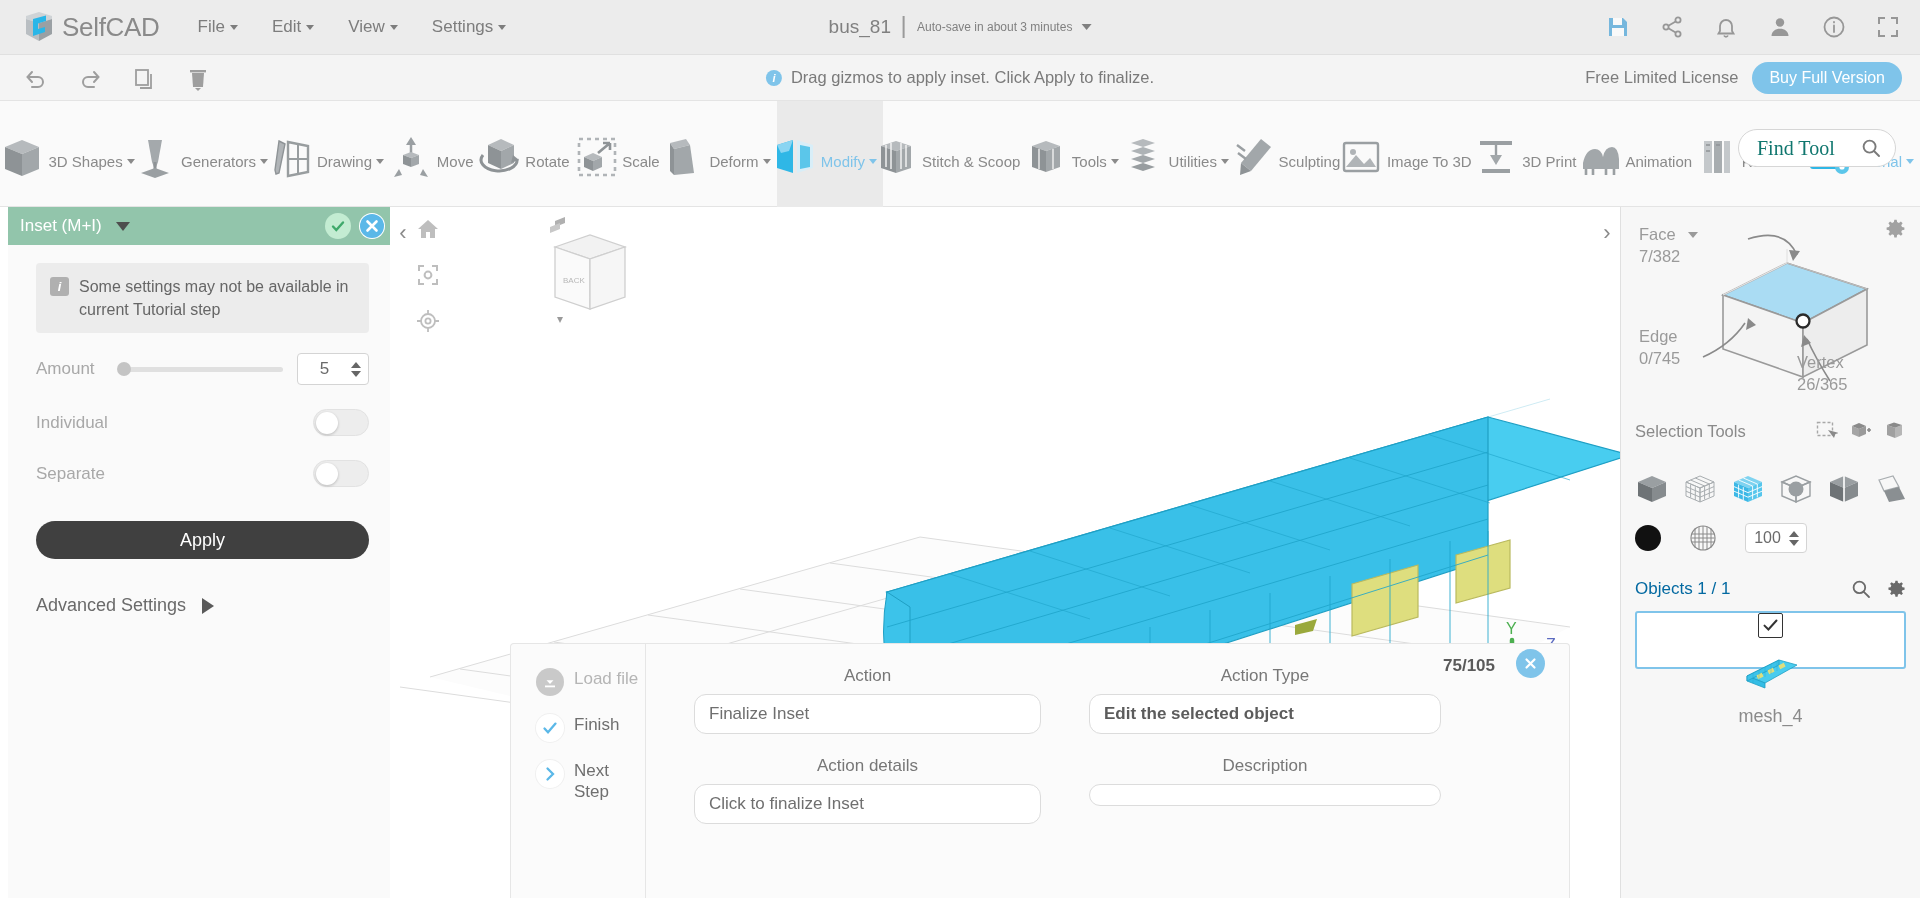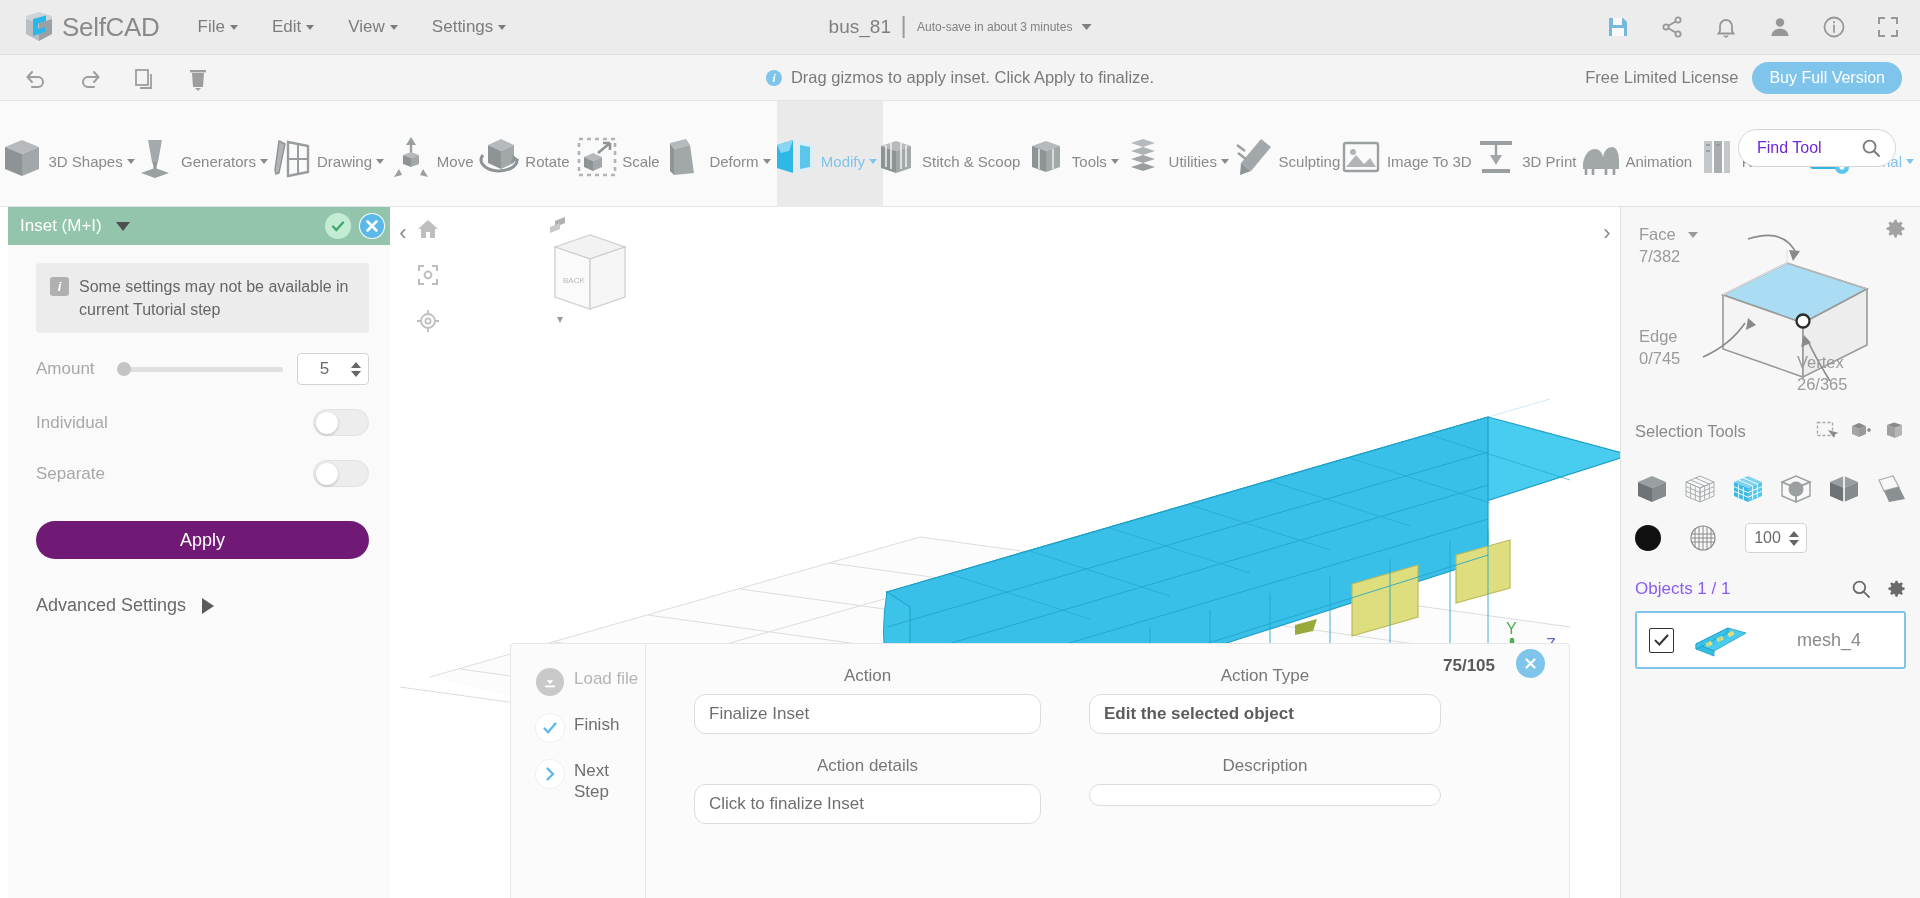--- a/index.html
+++ b/index.html
@@ -96,21 +96,21 @@
     width: 0; height: 0; border-left: 4px solid transparent;
     border-right: 4px solid transparent; border-top: 5px solid #8a8a8a;
   }
   .rb-item.highlight .rb-caret { border-top-color: #7fc4ea; }
   .findtool {
     position: absolute; right: 24px; top: 28px;
     width: 158px; height: 38px; border: 1px solid #d6d6d6; border-radius: 19px;
     background: #fff; display: flex; align-items: center;
     justify-content: space-between; padding: 0 14px 0 18px; cursor: pointer;
   }
-  .findtool span { font-size: 16px; color: #6d28d9; }
+  .findtool span { font-size: 20px; color: #0f766e; font-family: Liberation Serif, serif; }
 
   
   .leftpanel {
     position: absolute; top: 207px; left: 8px; width: 390px; height: 691px;
     background: #fafafa; border-right: 1px solid #e0e0e0;
   }
   .lp-header {
     height: 38px; background: #92c5ab; display: flex; align-items: center;
     padding: 0 12px; justify-content: space-between;
   }
@@ -162,21 +162,21 @@
     border-right: 5px solid transparent; border-top: 6px solid #666; }
   .toggle {
     width: 56px; height: 27px; border-radius: 14px; background: #ededed;
     border: 1px solid #e2e2e2; position: relative; cursor: pointer;
   }
   .toggle-knob {
     position: absolute; left: 2px; top: 1.5px; width: 22px; height: 22px;
     border-radius: 50%; background: #fff; box-shadow: 0 1px 3px rgba(0,0,0,.22);
   }
   .apply-btn {
-    width: 100%; height: 38px; background: #701a75; color: #fff;
+    width: 100%; height: 38px; background: #404040; color: #fff;
     border: none; border-radius: 19px; font-size: 18px; cursor: pointer;
     margin-top: 10px;
   }
   .adv-settings {
     display: flex; align-items: center; gap: 16px; margin: 36px 0 0 28px;
     cursor: pointer;
   }
   .adv-txt { font-size: 18px; color: #6a6a6a; }
   .adv-caret {
     width: 0; height: 0; border-top: 8px solid transparent;
@@ -268,26 +268,27 @@
   .seltools-lbl { font-size: 16.5px; color: #8a8a8a; }
   .seltools-right { display: flex; gap: 12px; align-items: center; }
   .seltool-row { display: flex; align-items: center; gap: 14px; margin-bottom: 18px; }
   .seltool-ic { cursor: pointer; }
   .brush-row { display: flex; align-items: center; gap: 28px; margin-bottom: 22px; }
   .brush-dot { width: 26px; height: 26px; border-radius: 50%; background: #111; cursor: pointer; }
   .objects-hdr {
     display: flex; align-items: center; justify-content: space-between;
     margin-bottom: 12px; padding-top: 4px;
   }
-  .objects-lbl { font-size: 17px; color: #8b5cf6; }
+  .objects-lbl { font-size: 17px; color: #0369a1; }
   .objects-icons { display: flex; gap: 16px; align-items: center; }
   .obj-row {
     border: 2px solid #7fc4ea; border-radius: 3px; background: #fff;
     height: 58px; display: flex; align-items: center; padding: 0 12px; gap: 14px;
     cursor: pointer;
+    flex-direction: column;
   }
   .obj-check {
     width: 25px; height: 25px; border: 1.5px solid #333; border-radius: 2px;
     display: flex; align-items: center; justify-content: center; flex-shrink: 0;
   }
   .obj-name { font-size: 18px; color: #8a8a8a; flex: 1; text-align: center; }
   svg { display: block; }
 </style>
 </head>
 <body>

